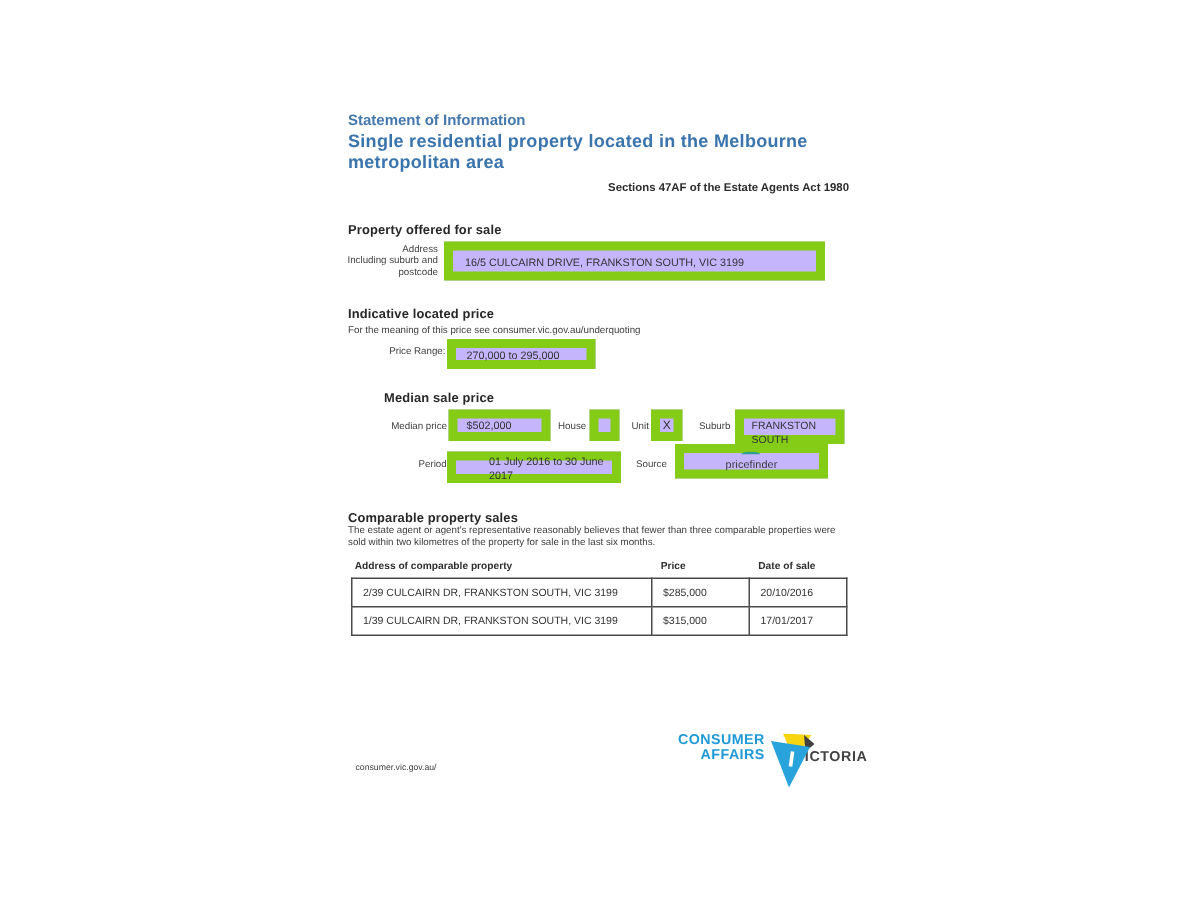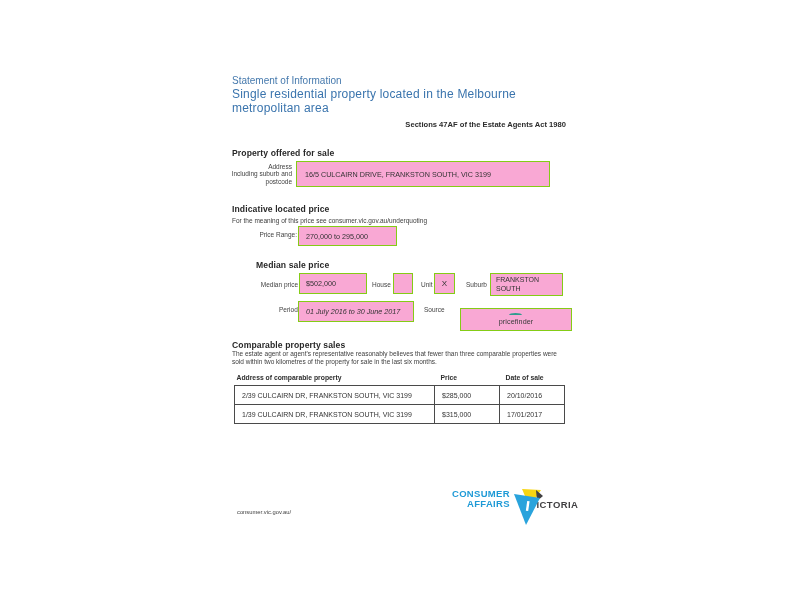--- a/index.html
+++ b/index.html
@@ -15,25 +15,26 @@
     background: #ffffff;
     overflow: hidden;
   }
   .abs { position: absolute; }
 
   
   .kicker {
     left: 232px; top: 75px;
     font-size: 10px;
     color: #4579ad;
+    font-weight: bold;
   }
   .doc-title {
     left: 232px; top: 88px;
     font-size: 12px;
-    font-weight: normal;
+    font-weight: bold;
     color: #3a74ad;
     line-height: 13.5px;
     letter-spacing: 0.2px;
   }
   .act-ref {
     right: 234px; top: 120px;
     font-size: 7.6px;
     font-weight: bold;
     color: #2c2c2c;
   }
@@ -47,22 +48,22 @@
   }
   .note {
     font-size: 6.5px;
     color: #3d3d3d;
   }
   .lbl {
     font-size: 6.5px;
     color: #424242;
   }
   .box {
-    border: 1px solid #84cc16;
-    background: #f9a8d4;
+    border: 6px solid #84cc16;
+    background: #c4b5fd;
     display: flex;
     align-items: center;
     font-size: 7.2px;
     color: #333333;
   }
 
   
   .h-property { left: 232px; top: 148px; }
   .addr-label { right: 508px; top: 163px; text-align: right; line-height: 7.4px; }
   .addr-box   { left: 296px; top: 161px; width: 254px; height: 26px; padding-left: 8px; }
@@ -79,23 +80,23 @@
   .mp-box       { left: 299px; top: 273px; width: 68px;  height: 21px; padding-left: 6px; }
   .house-label  { left: 372px; top: 281px; }
   .house-box    { left: 393px; top: 273px; width: 20px;  height: 21px; justify-content: center; }
   .unit-label   { left: 421px; top: 281px; }
   .unit-box     { left: 434px; top: 273px; width: 21px;  height: 21px; justify-content: center; font-size: 8px; }
   .suburb-label { left: 466px; top: 281px; }
   .suburb-box   { left: 490px; top: 273px; width: 73px;  height: 23px;
                   align-items: flex-start; padding: 2px 12px 0 5px;
                   font-size: 7px; line-height: 8.6px; }
   .period-label { left: 279px; top: 306px; }
-  .period-box   { left: 298px; top: 301px; width: 116px; height: 21px; padding-left: 7px; font-style: italic; }
+  .period-box   { left: 298px; top: 301px; width: 116px; height: 21px; padding-left: 22px; }
   .source-label { left: 424px; top: 306px; }
-  .source-box   { left: 450px; top: 308px; width: 112px; height: 23px; justify-content: center; margin-left: 10px; }
+  .source-box   { left: 450px; top: 296px; width: 102px; height: 23px; justify-content: center; }
   .pricefinder {
     display: flex; flex-direction: column; align-items: center;
   }
   .pf-swoosh {
     width: 13px; height: 4px;
     border-top: 2px solid #2f9c8e;
     border-radius: 50%;
     margin-bottom: 0px;
   }
   .pf-text { font-size: 7.2px; color: #3a3a3a; letter-spacing: 0.1px; }

